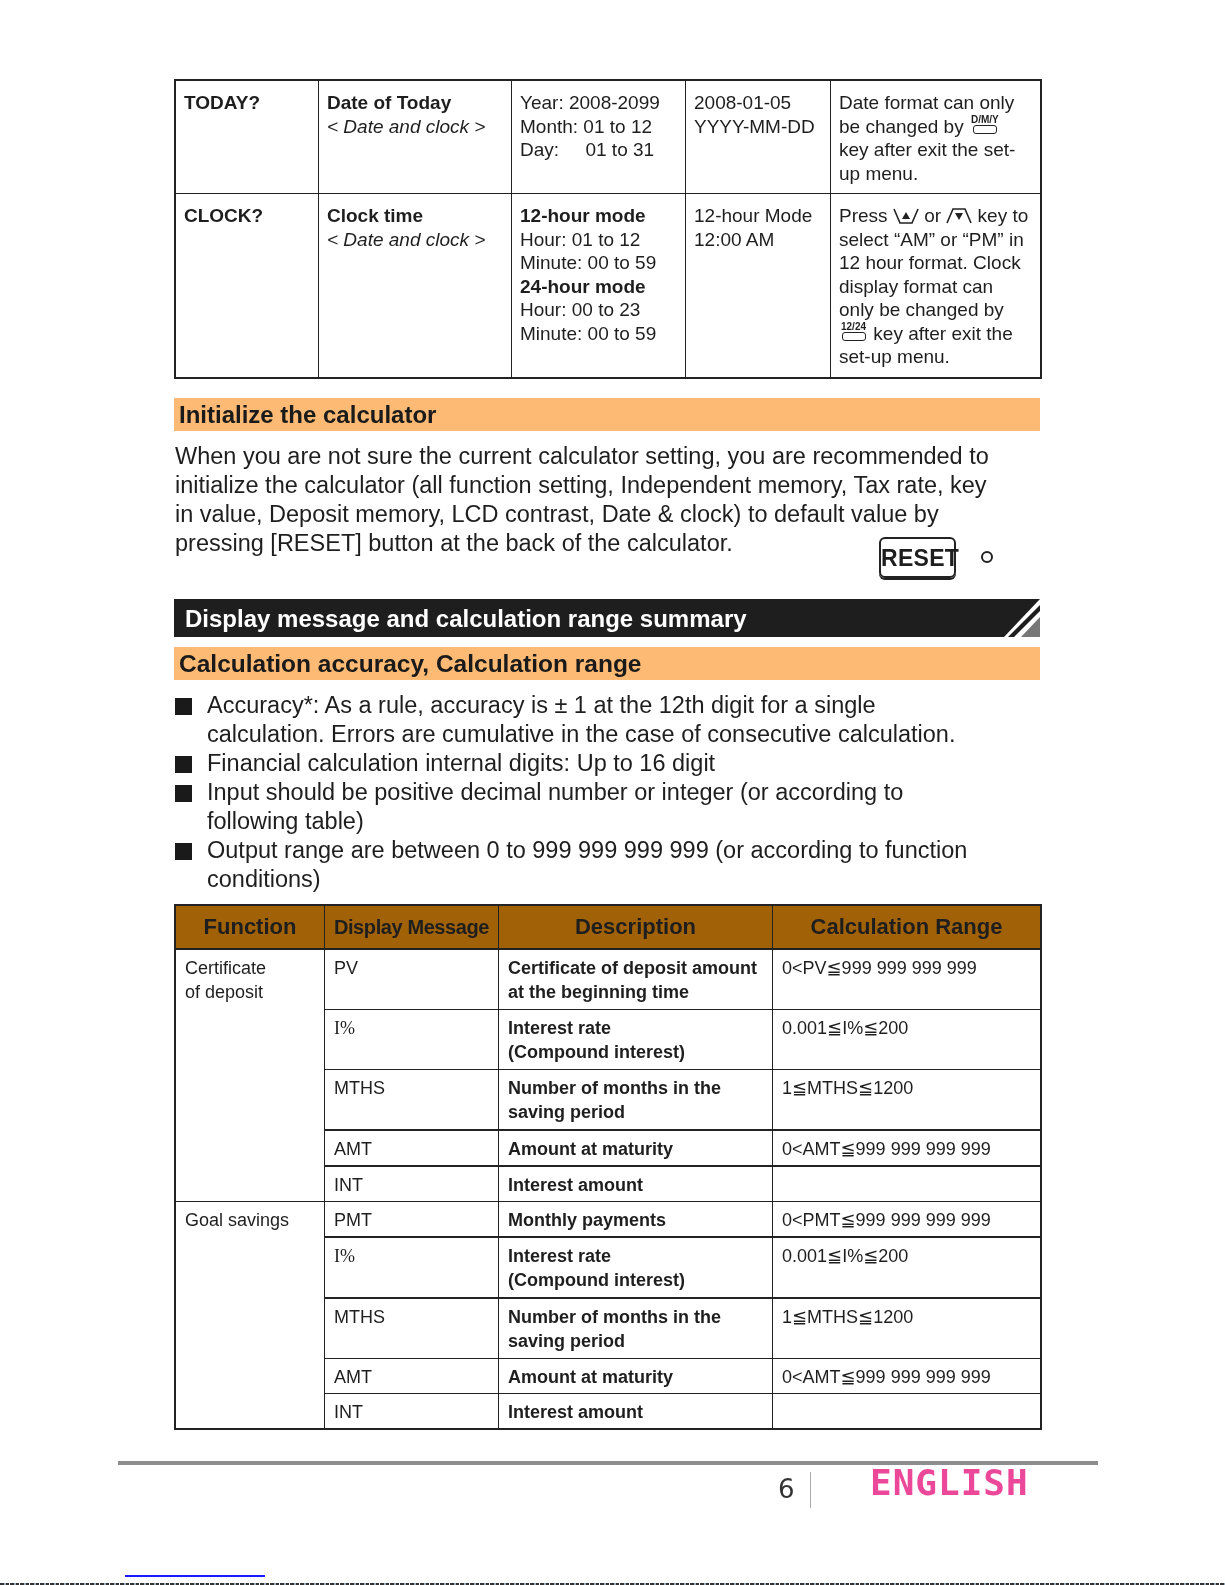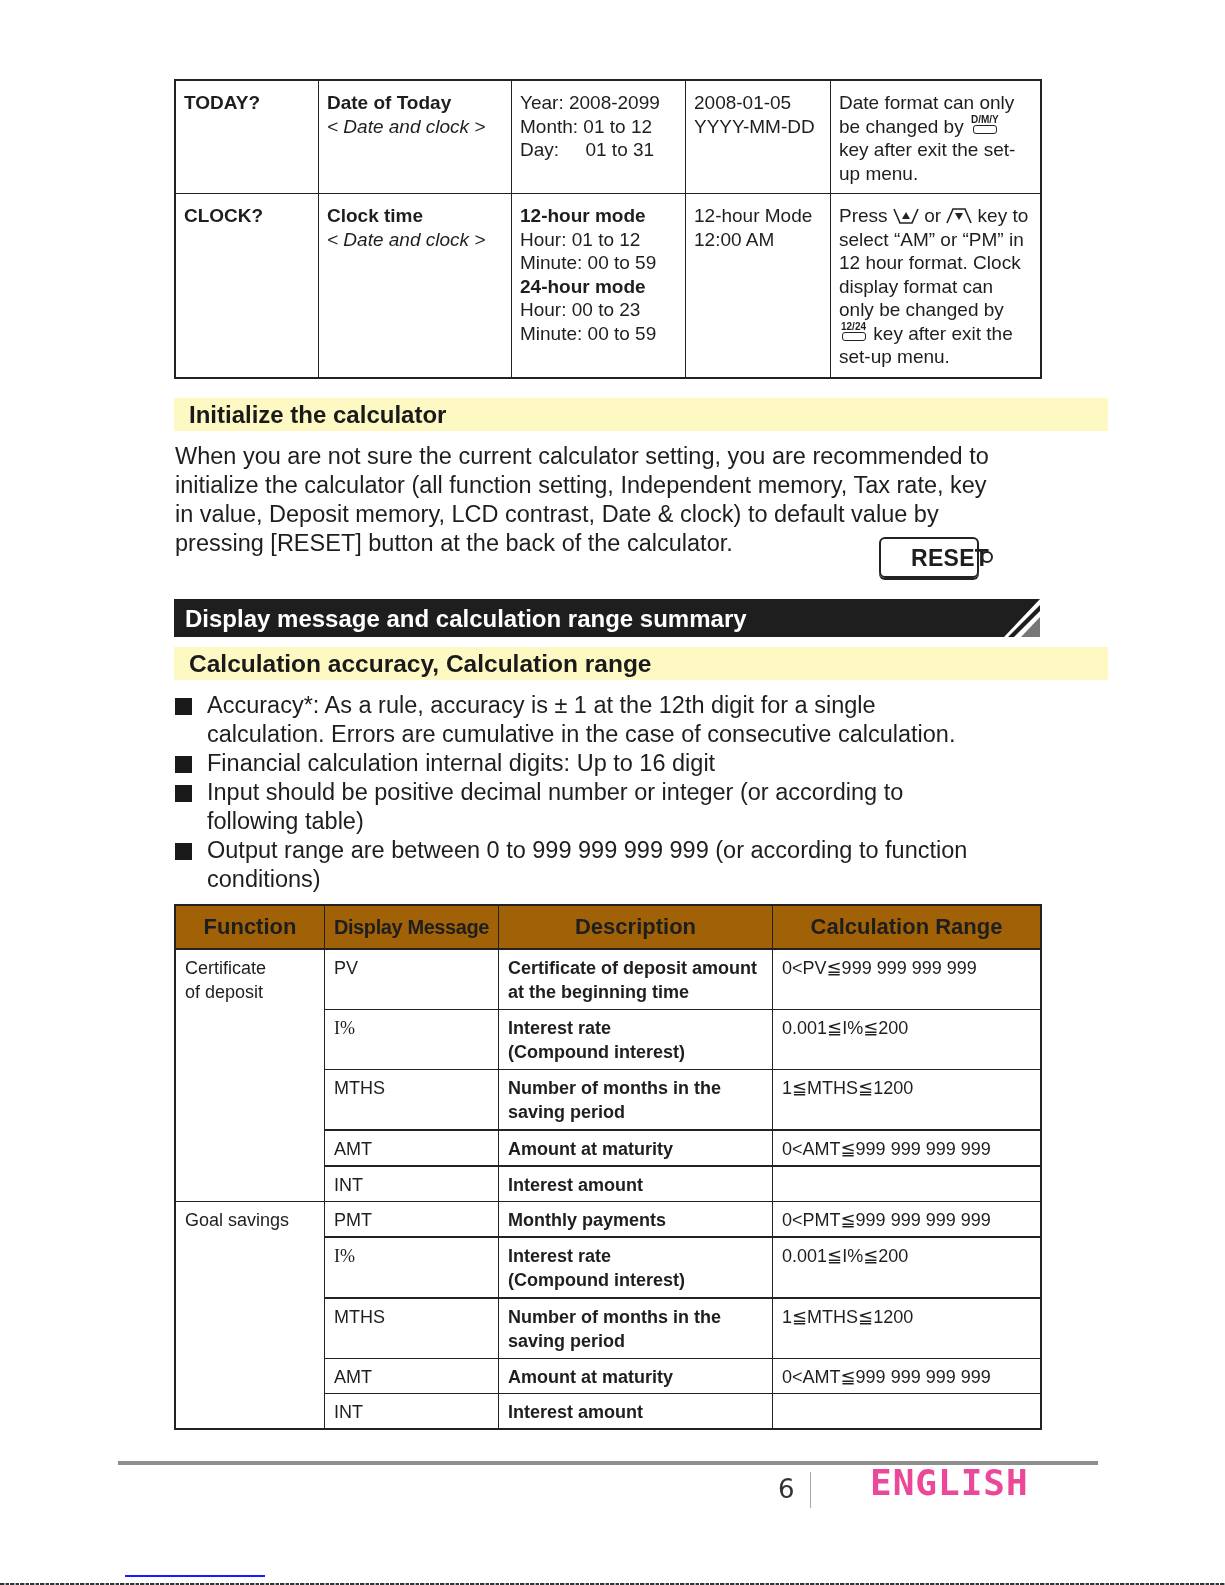--- a/index.html
+++ b/index.html
@@ -21,34 +21,34 @@
   .tbl1 tr.r2 td { height: 156px; }
 
   .keycap { display: inline-block; position: relative; vertical-align: top;
             font-size: 10px; font-weight: bold; line-height: 10px; text-align: center;
             margin: 0 2px; }
   .keycap .kbox { display: block; width: 22px; height: 7px; border: 1.5px solid #222;
                   border-radius: 3px; margin: 0 auto; }
   .arrowkey { display: inline-block; width: 26px; height: 18px; vertical-align: -3px; }
 
   
-  .bar-grey { position: absolute; left: 174px; width: 934px; height: 33px; background: #fef9c3;
-              font-weight: bold; font-size: 24px; line-height: 34px; padding-left: 15px; box-sizing: border-box; color: #1a1a1a; }
+  .bar-grey { position: absolute; left: 174px; width: 866px; height: 33px; background: #fdba74;
+              font-weight: bold; font-size: 24px; line-height: 34px; padding-left: 5px; box-sizing: border-box; color: #1a1a1a; }
   .bar-dark { position: absolute; left: 174px; top: 599px; width: 866px; height: 38px; }
   .bar-dark svg { position: absolute; left: 0; top: 0; }
   .bar-dark .t { position: absolute; left: 11px; top: 2px; color: #ffffff; font-weight: bold;
                  font-size: 24px; line-height: 36px; }
 
   .para { position: absolute; left: 175px; top: 442px; width: 870px; font-size: 23.5px; line-height: 29px; }
   .para span { display: block; white-space: nowrap; }
 
-  .reset-btn { position: absolute; left: 879px; top: 537px; width: 100px; height: 41px;
+  .reset-btn { position: absolute; left: 879px; top: 537px; width: 77px; height: 41px;
                border: 2px solid #222; border-radius: 6px; box-sizing: border-box; box-shadow: 0 2px 0 #222;
                font-weight: bold; font-size: 23px; line-height: 38px; text-align: center; letter-spacing: 0.3px;
-               font-family: "Liberation Sans", sans-serif; padding-left: 30px; }
+               font-family: "Liberation Sans", sans-serif; }
   .reset-hole { position: absolute; left: 981px; top: 551px; width: 12px; height: 12px;
                 border: 2px solid #222; border-radius: 50%; box-sizing: border-box; }
 
   .bullets { position: absolute; left: 175px; top: 691px; width: 870px; font-size: 23.5px; line-height: 29px; }
   .bullet { position: relative; padding-left: 32px; }
   .bullet .sq { position: absolute; left: 0; top: 7px; width: 17px; height: 17px; background: #1a1a1a; }
   .bullet span.l { display: block; white-space: nowrap; }
 
   
   .tbl2 { position: absolute; left: 174px; top: 904px; width: 868px; border-collapse: collapse;

